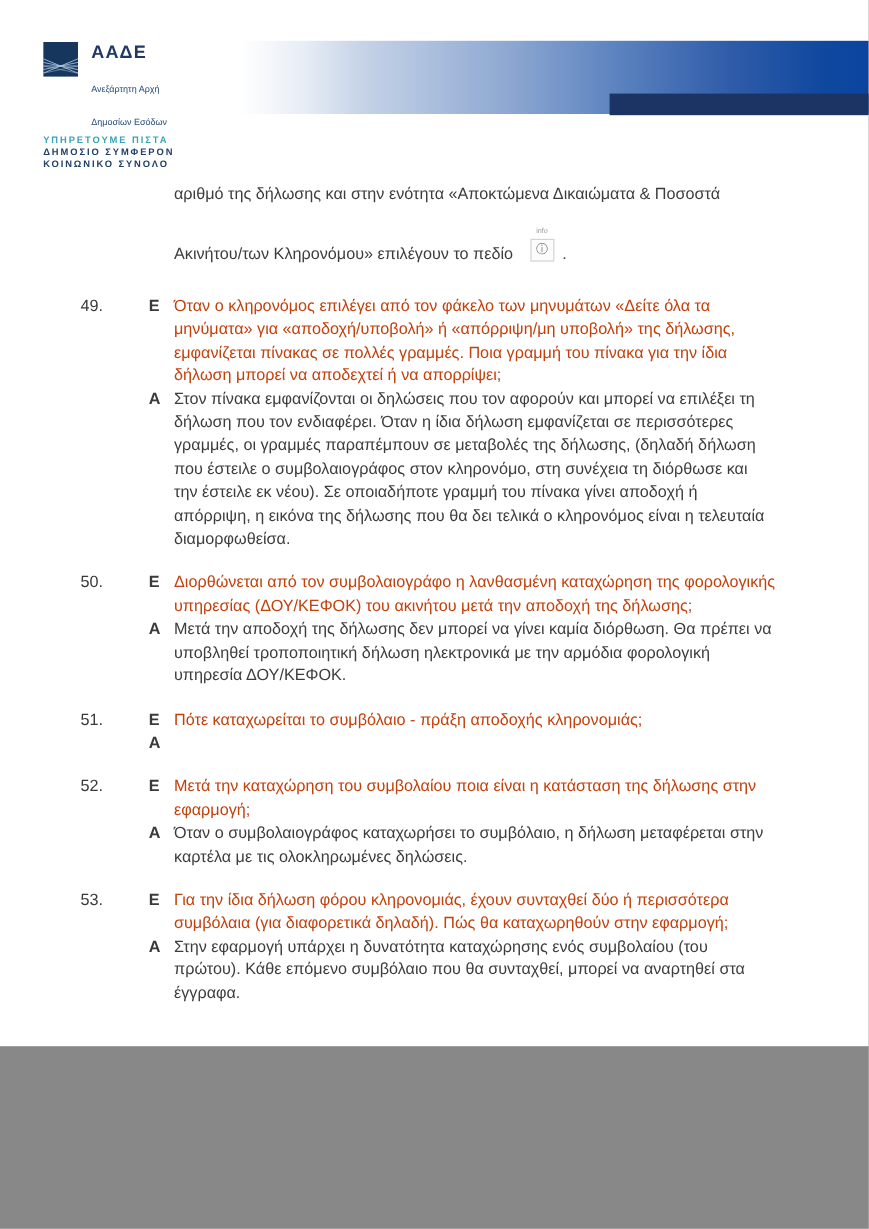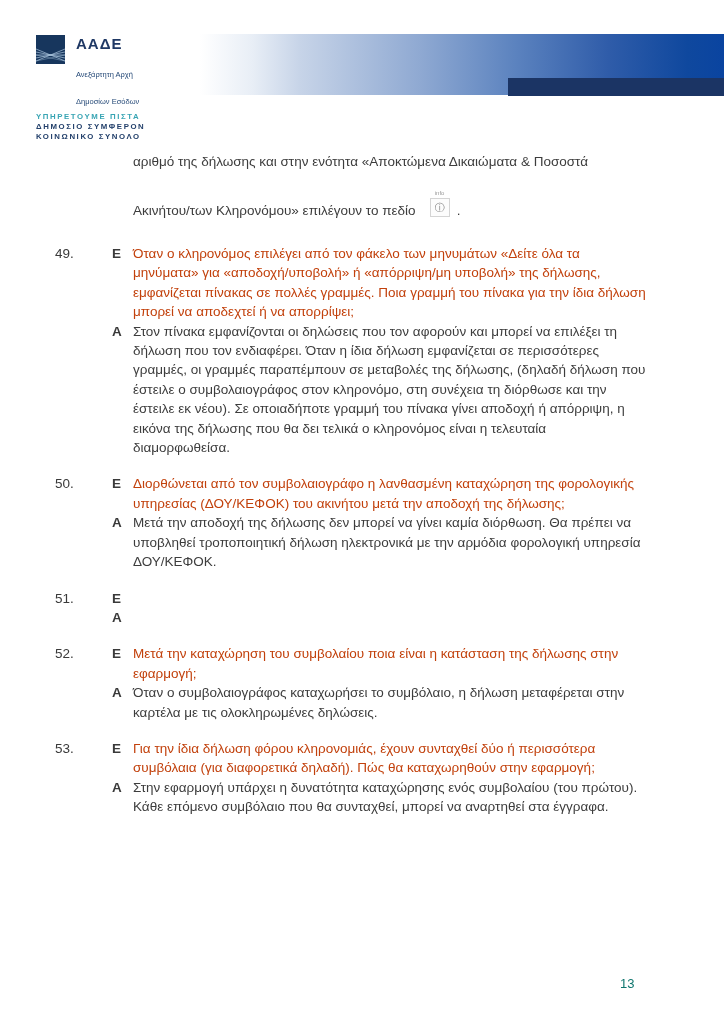--- a/index.html
+++ b/index.html
@@ -1,17 +1,17 @@
 <!DOCTYPE html>
 <html><head>
 <meta charset="utf-8">
 <style>
   html,body { margin:0; padding:0; background:#888; }
   .page {
-    position:relative; width:724px; height:1024px; margin:0 auto;
+    position:relative; width:724px; height:872px; margin:0 auto;
     background:#ffffff; overflow:hidden;
     font-family:"Liberation Sans", sans-serif;
   }
   
   .grad-bar {
     position:absolute; top:34px; left:200px; right:0; height:61px;
     background:linear-gradient(90deg,#ffffff 0%,#e8eef6 10%,#c7d4e8 19%,
       #8fa9d2 42%,#5c83bf 60%,#2f5ca9 78%,#0f489e 93%,#0a44a0 100%);
   }
   .navy-bar {
@@ -22,21 +22,21 @@
   .logo-top { display:flex; align-items:flex-start; }
   .logo-mark { width:29px; height:29px; display:block; }
   .logo-texts { margin-left:11px; padding-top:1px; }
   .logo-acronym { font-size:15px; font-weight:bold; color:#1f3864; letter-spacing:1px; line-height:16px; }
   .logo-subtitle { font-size:7.5px; color:#264a78; line-height:9px; margin-top:18px; }
   .mottos { margin-top:6px; }
   .motto { font-size:7.8px; font-weight:bold; letter-spacing:1.6px; line-height:10px; white-space:nowrap; }
   .motto-teal { color:#39a5b4; }
   .motto-navy { color:#23406b; }
   
-  .content { position:absolute; top:152px; left:0; right:16px; }
+  .content { position:absolute; top:152px; left:0; right:16px;padding-left:12px; }
   .intro {
     margin:0 62px 24px 133px; font-size:13.5px; color:#3d3d3d; line-height:19px;
   }
   .intro-line1 { margin-bottom:21px; }
   .intro-line2 { display:flex; align-items:flex-end; }
   .info-widget { display:inline-block; text-align:center; margin-left:14px; margin-right:7px; position:relative; top:-3px; }
   .info-label { display:block; font-size:6px; color:#9a9a9a; line-height:8px; text-align:center; }
   .info-box {
     display:inline-block; width:18px; height:17px; border:1px solid #d4d4d4;
     background:#fcfcfc; font-size:10px; color:#7a7a7a; line-height:17px; text-align:center;
@@ -125,20 +125,21 @@
         <div class="qa-num"></div>
         <div class="qa-tag">Α</div>
         <div class="qa-answer">Μετά την αποδοχή της δήλωσης δεν μπορεί να γίνει καμία διόρθωση. Θα πρέπει να υποβληθεί τροποποιητική δήλωση ηλεκτρονικά με την  αρμόδια φορολογική υπηρεσία ΔΟΥ/ΚΕΦΟΚ.</div>
       </div>
     </div>
 
     <div class="qa-block">
       <div class="qa-row">
         <div class="qa-num">51.</div>
         <div class="qa-tag">Ε</div>
+        <div class="qa-question">Πότε καταχωρείται το συμβόλαιο - πράξη αποδοχής κληρονομιάς;</div>
       </div>
       <div class="qa-row">
         <div class="qa-num"></div>
         <div class="qa-tag">Α</div>
       </div>
     </div>
 
     <div class="qa-block">
       <div class="qa-row">
         <div class="qa-num">52.</div>

